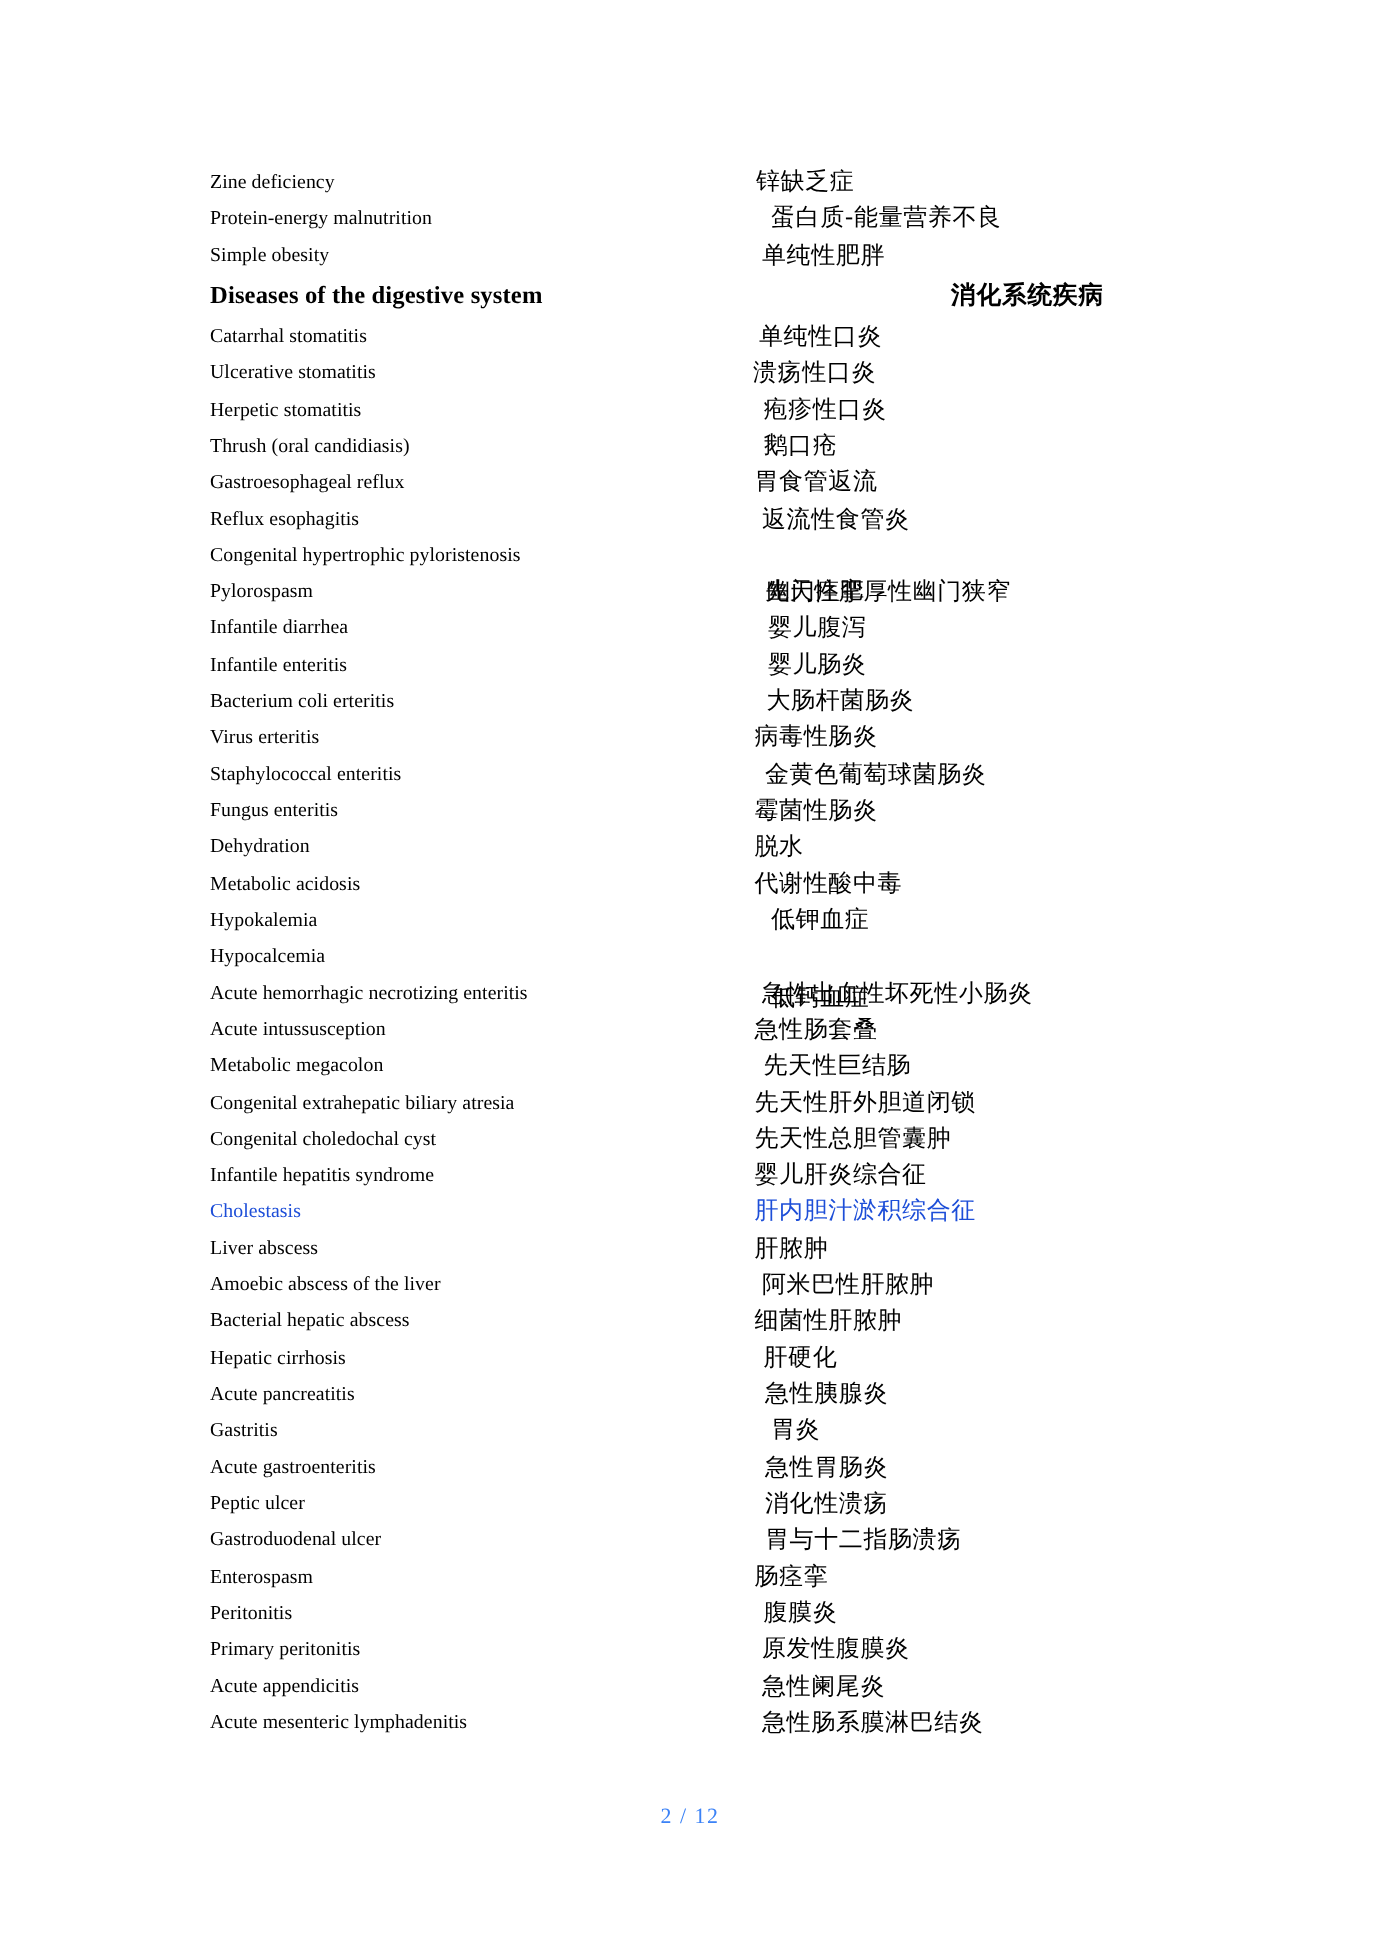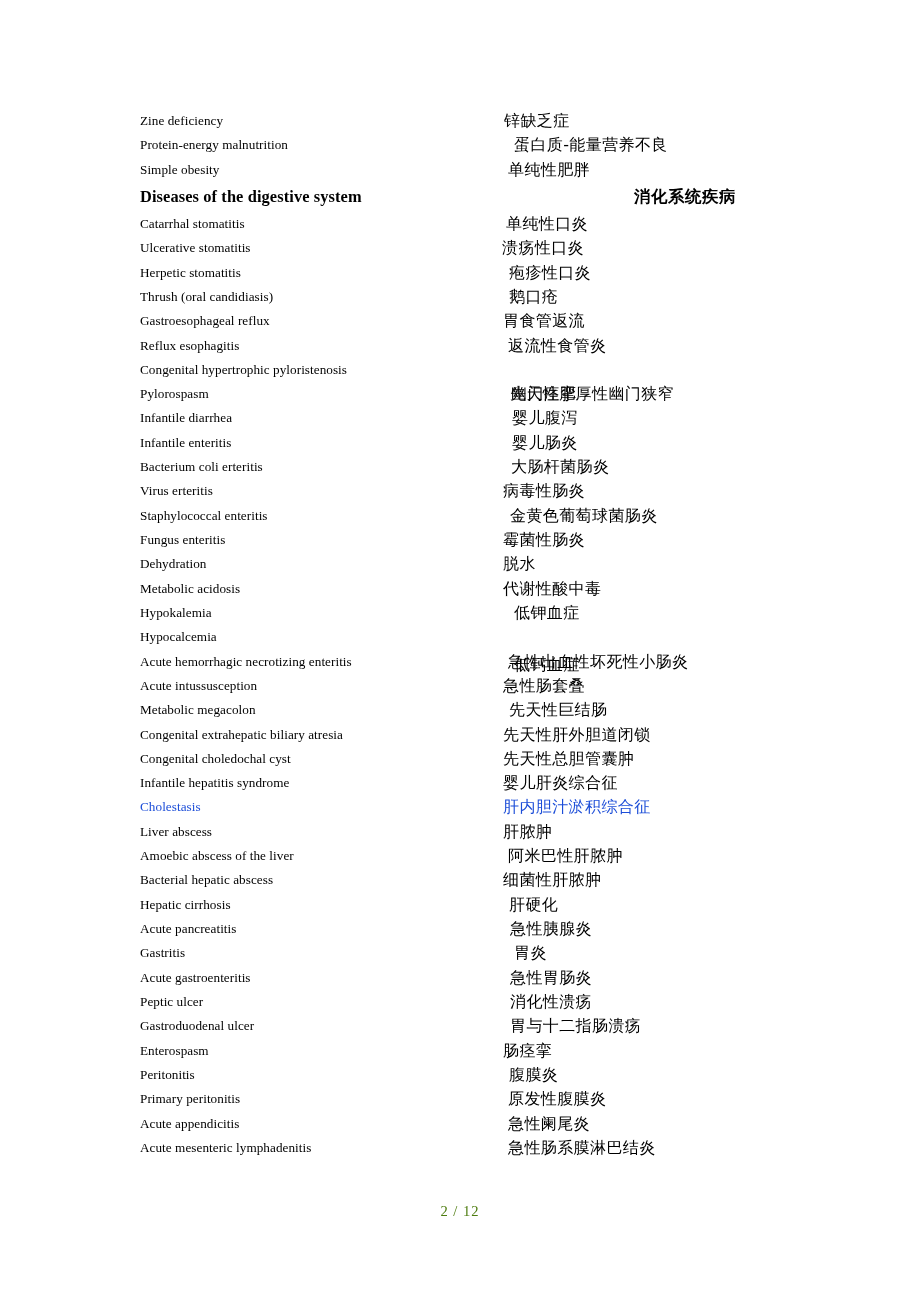--- a/index.html
+++ b/index.html
@@ -76,21 +76,21 @@
     color: #1d4ed8;
   }
 
   #footer {
     position: absolute;
     left: 0;
     top: 1203px;
     width: 920px;
     text-align: center;
     font-size: 14.6px;
-    color: #4d7c0f;
+    color: #3b82f6;
     font-family: "Liberation Serif", "DejaVu Serif", serif;
     letter-spacing: 1px;
   }
 </style>
 </head>
 <body>
 
 <div id="page">
 
   <div id="glossary">

